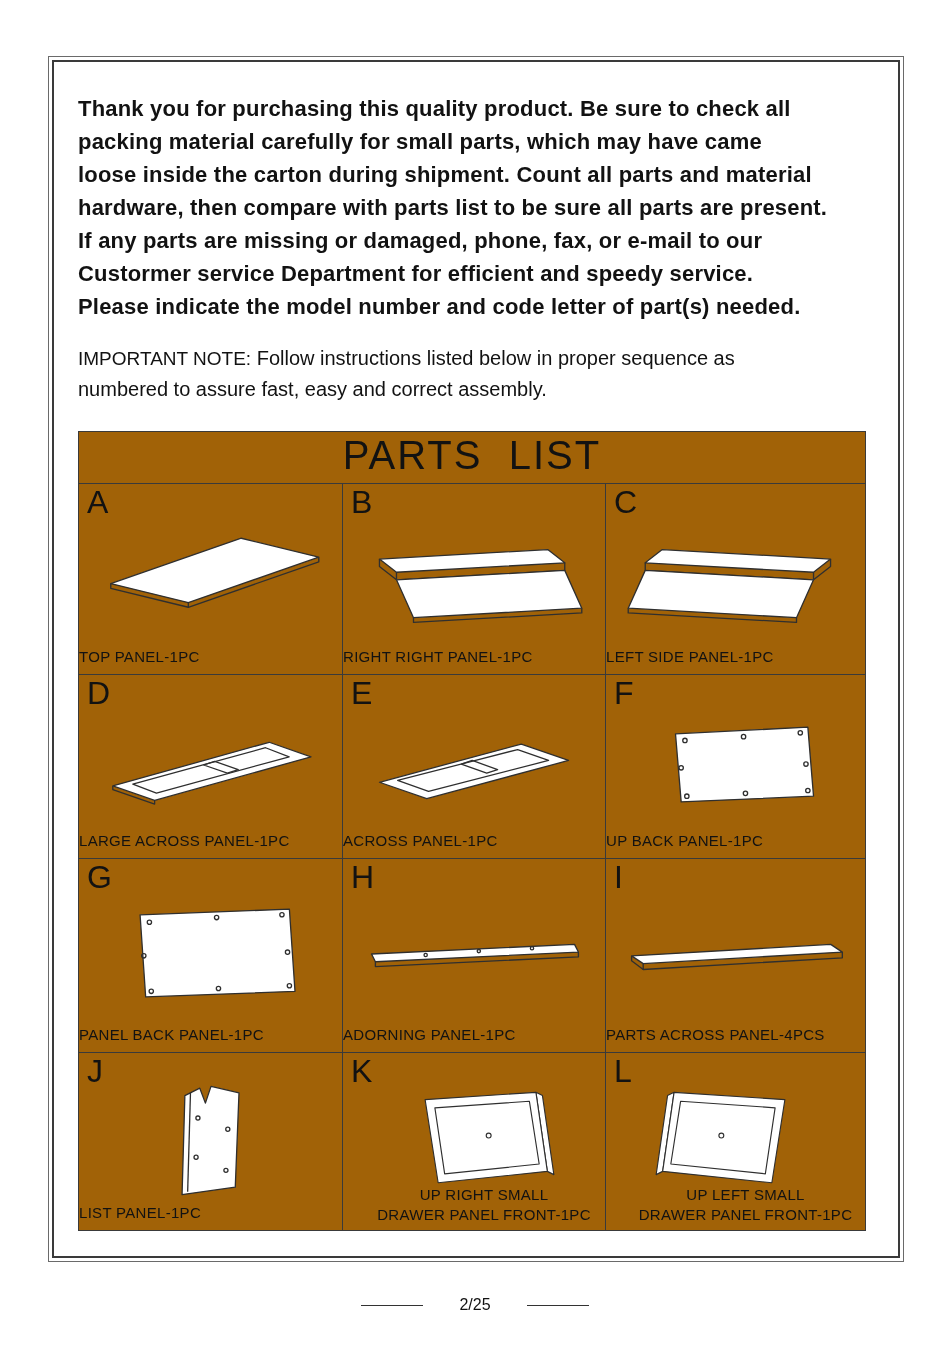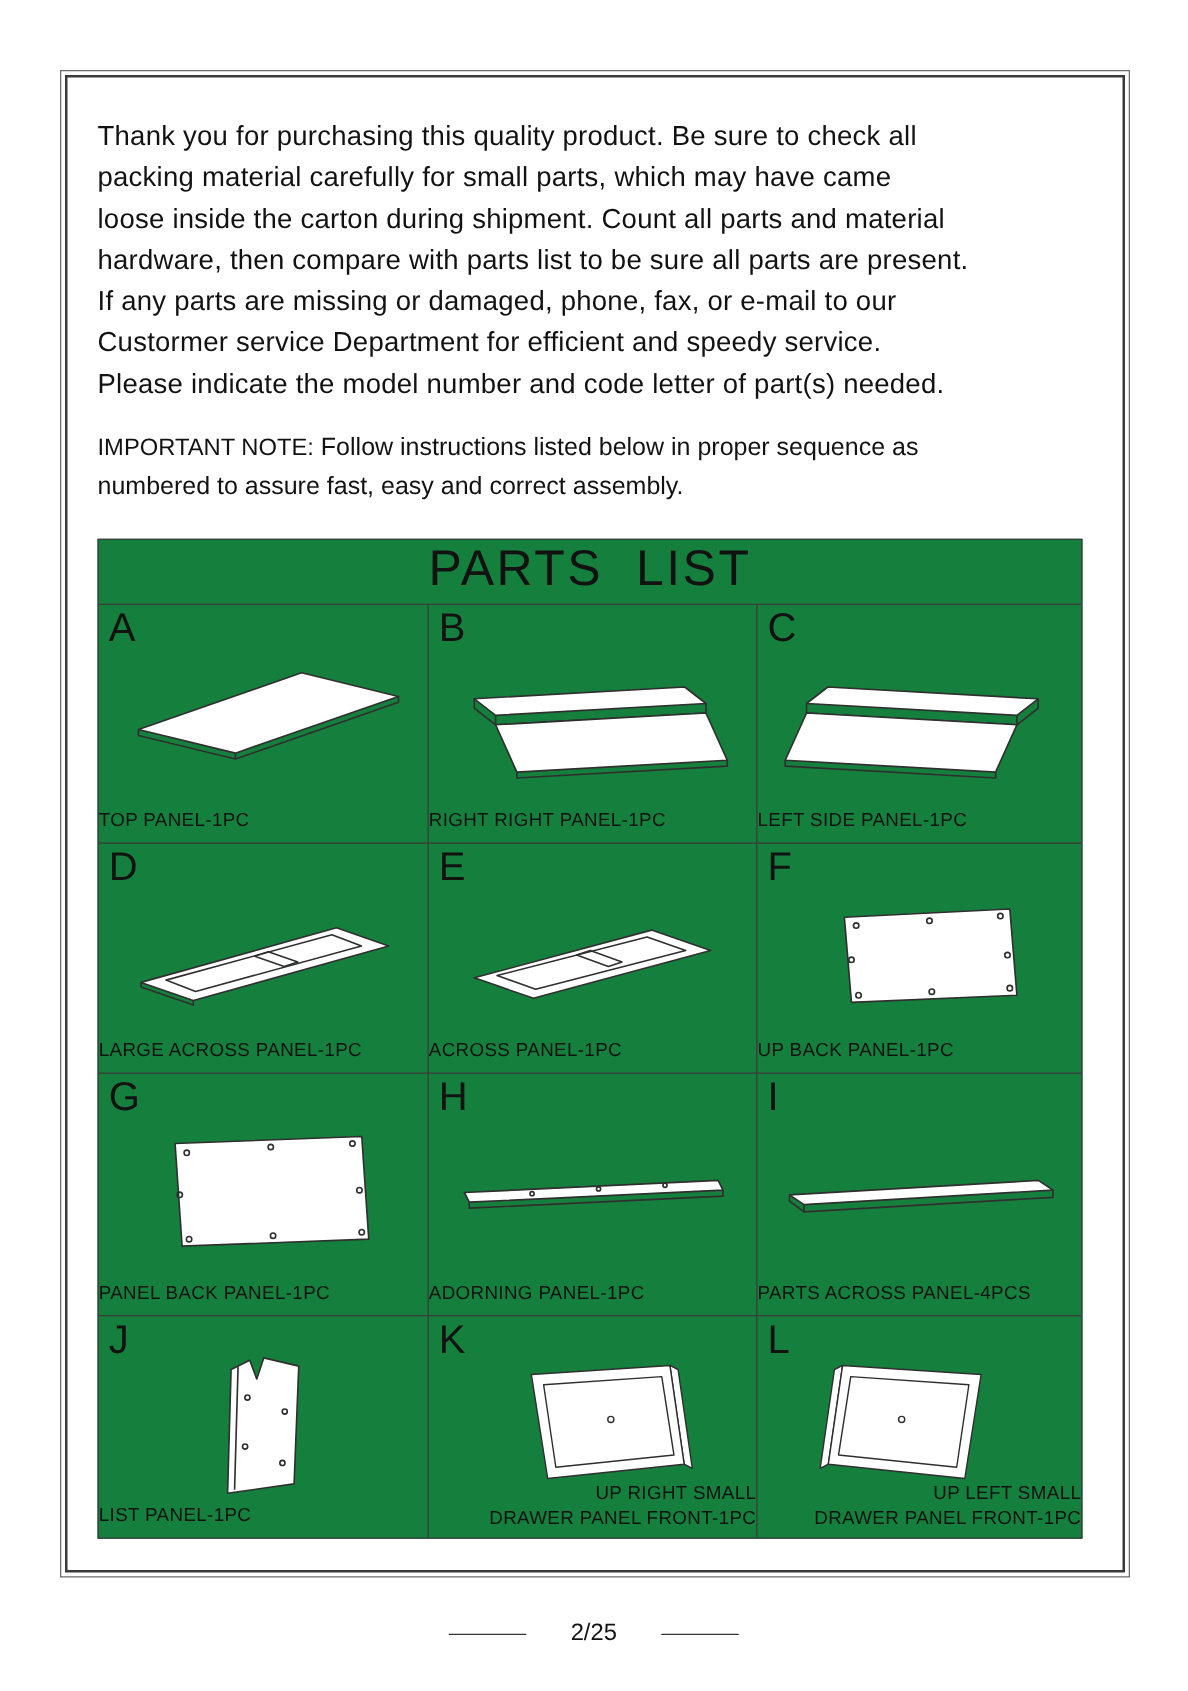--- a/index.html
+++ b/index.html
@@ -12,27 +12,28 @@
     position:absolute; left:48px; top:56px; width:856px; height:1206px;
     border:1px solid #6a6a6a; box-sizing:border-box; padding:3px;
   }
   .frame-inner {
     width:100%; height:100%; box-sizing:border-box;
     border:2px solid #3a3a3a; padding:30px 10px 0 24px;
   }
   .intro {
     margin:0; font-size:22px; line-height:33px; white-space:pre-line;
     letter-spacing:0.2px;
+    font-weight:bold;
   }
   .note {
     margin:20px 0 0 0; font-size:20px; line-height:31px; white-space:pre-line;
   }
   .note-label { font-size:19px; }
   .parts-table {
-    margin-top:26px; width:786px; border:1px solid #3a3a3a; background:#15803d;
+    margin-top:26px; width:786px; border:1px solid #3a3a3a; background:#a16207;
   }
   .pl-title {
     text-align:center; font-size:40px; letter-spacing:2px;
     padding:1px 0 5px 0; border-bottom:1px solid #3a3a3a; white-space:pre;
   }
   .grid {
     display:grid;
     grid-template-columns:263px 263px 1fr;
     grid-template-rows:190px 184px 194px 178px;
   }
@@ -45,27 +46,27 @@
   .draw {
     position:absolute; left:0; right:0; top:24px; bottom:28px;
     display:flex; align-items:center; justify-content:center;
   }
   .draw svg { display:block; }
   .plabel {
     position:absolute; left:0; right:0; bottom:9px; text-align:left;
     font-size:15px; letter-spacing:0.3px;
   }
   .plabel.two-line {
-    text-align:right; padding-left:20px; bottom:5px; line-height:20px;
+    text-align:center; padding-left:20px; bottom:5px; line-height:20px;
     white-space:pre-line;
   }
   .footer {
     position:absolute; left:0; right:0; top:1296px;
     display:flex; align-items:center; justify-content:center; gap:36px;
-    font-size:19px;
+    font-size:16px;
   }
   .rule { width:62px; height:0; border-top:1.5px solid #333; }
 </style>
 </head>
 <body>
 
 <div class="page">
   <div class="frame-outer">
     <div class="frame-inner">
 

